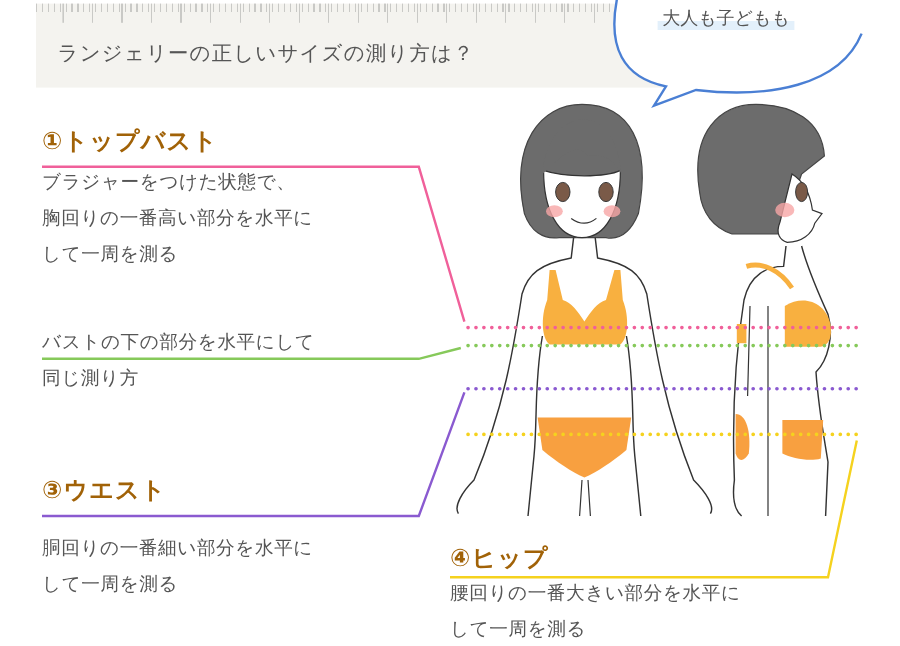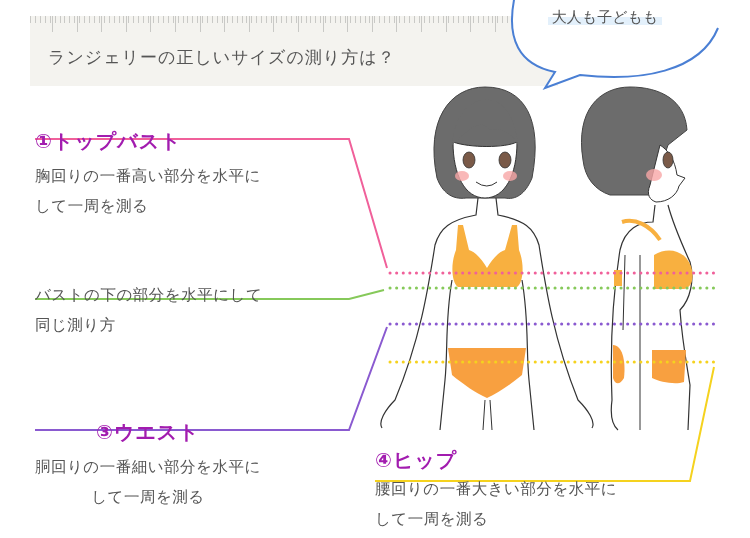--- a/index.html
+++ b/index.html
@@ -1,32 +1,32 @@
 <!DOCTYPE html>
 <html><head>
   <meta charset="utf-8">
   <style>
     html, body { margin: 0; padding: 0; background: #ffffff; }
     body { width: 750px; height: 538px; position: relative; overflow: hidden;
            font-family: "DejaVu Sans", "Liberation Sans", sans-serif; color: #4a4a4a; }
-    .ruler { position: absolute; left: 30px; top: 16px; width: 528px; height: 70px; background: #f4f3ef; }
+    .ruler { position: absolute; left: 30px; top: 3px; width: 528px; height: 70px; background: #f4f3ef; }
     .ruler-ticks { position: absolute; left: 0; top: 0; width: 100%; height: 18px;
       background-image:
         repeating-linear-gradient(to right, #c9c9c6 0 1px, transparent 1px 24.6px),
         repeating-linear-gradient(to right, #c9c9c6 0 1px, transparent 1px 4.92px);
       background-size: 100% 16px, 100% 7px;
       background-repeat: no-repeat;
       background-position: 22px 0, 0 0; }
     .ruler-title { position: absolute; left: 18px; top: 30px; font-family: "DejaVu Serif", "Liberation Serif", serif;
       font-size: 17px; color: #555; letter-spacing: 1px; white-space: nowrap; }
     .bubble-text { position: absolute; left: 530px; top: 4px; width: 150px; text-align: center;
-      font-family: Liberation Sans, sans-serif; font-size: 15px; color: #555; line-height: 26px; }
+      font-family: Liberation Mono, monospace; font-size: 15px; color: #555; line-height: 26px; }
     .bubble-text span { background: linear-gradient(transparent 55%, #e3f0fb 55%); padding: 0 4px; }
     .section { position: absolute; }
-    .sec-title { font-size: 20px; font-weight: bold; color: #a21caf; letter-spacing: 1px; white-space: nowrap; margin-top: 24px; }
+    .sec-title { font-size: 20px; font-weight: bold; color: #a16207; letter-spacing: 1px; white-space: nowrap; }
     .sec-desc { font-size: 15.5px; line-height: 30px; color: #555; white-space: nowrap; letter-spacing: 0.5px; }
     svg.overlay { position: absolute; left: 0; top: 0; }
   </style>
 </head>
 <body>
 
 <div class="ruler">
   <div class="ruler-ticks"></div>
   <div class="ruler-title">ランジェリーの正しいサイズの測り方は？</div>
 </div>
@@ -97,39 +97,40 @@
   </g>
 </svg>
 
 <div class="bubble-text">
   <div><span>大人も子どもも</span></div>
 </div>
 
 <div class="section" style="left:35px; top:104px;">
   <div class="sec-title">①トップバスト</div>
   <div class="sec-desc" style="margin-top:6px;">
+    <div>ブラジャーをつけた状態で、</div>
     <div>胸回りの一番高い部分を水平に</div>
     <div>して一周を測る</div>
   </div>
 </div>
 
 <div class="section" style="left:35px; top:264px;">
-  <div class="sec-desc" style="margin-top:16px;">
+  <div class="sec-desc" style="margin-top:6px;">
     <div>バストの下の部分を水平にして</div>
     <div>同じ測り方</div>
   </div>
 </div>
 
-<div class="section" style="left:35px; top:395px;text-align:center;">
+<div class="section" style="left:35px; top:395px;">
   <div class="sec-title">③ウエスト</div>
-  <div class="sec-desc" style="margin-top:6px;">
+  <div class="sec-desc" style="margin-top:20px;">
     <div>胴回りの一番細い部分を水平に</div>
     <div>して一周を測る</div>
   </div>
 </div>
 
-<div class="section" style="left:375px; top:423px;">
+<div class="section" style="left:375px; top:452px;">
   <div class="sec-title">④ヒップ</div>
   <div class="sec-desc" style="margin-top:0;">
     <div>腰回りの一番大きい部分を水平に</div>
     <div>して一周を測る</div>
   </div>
 </div>
 
 </body></html>

